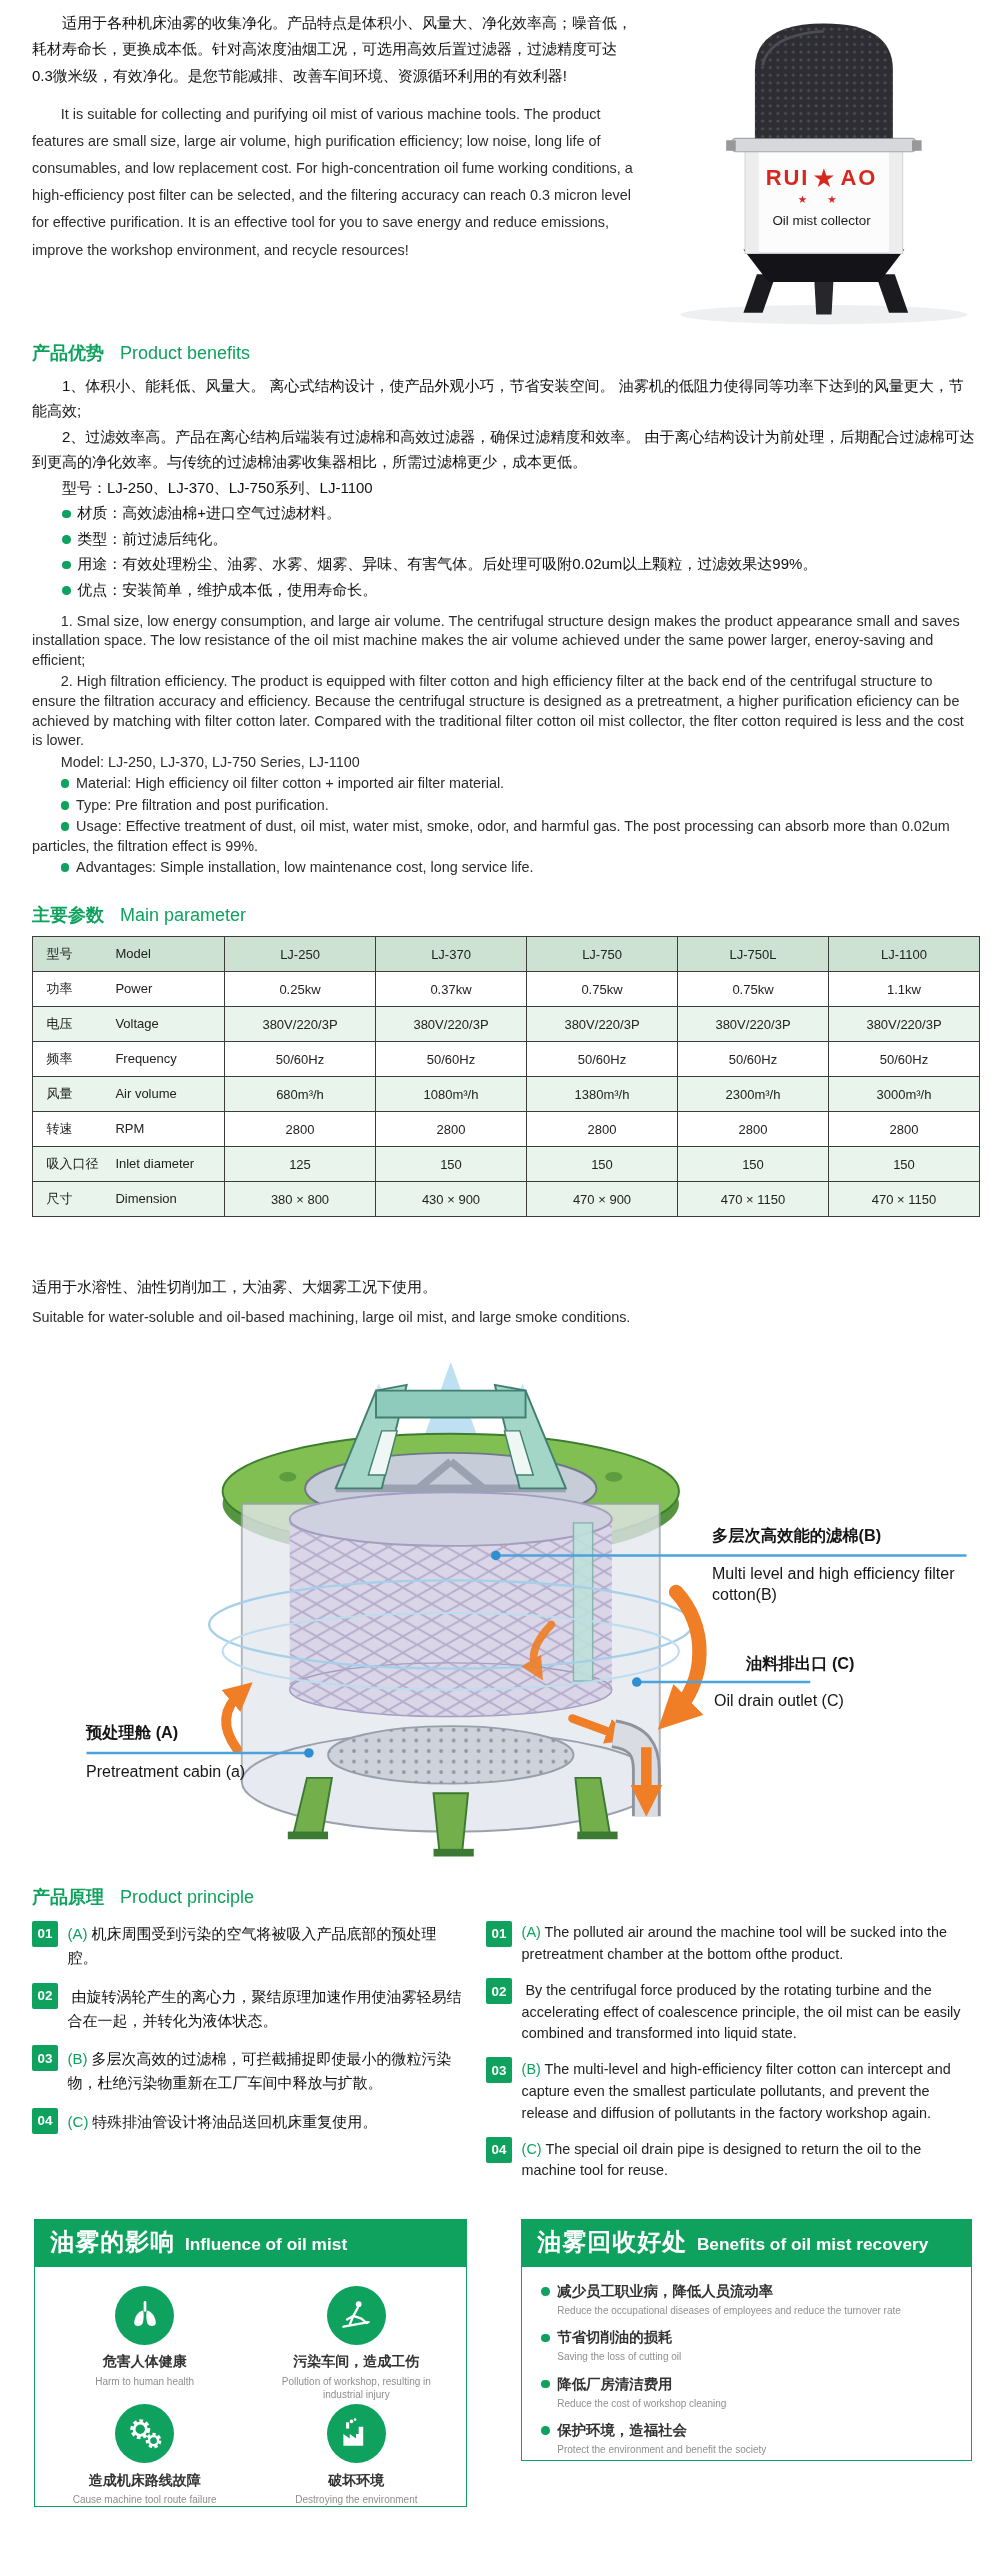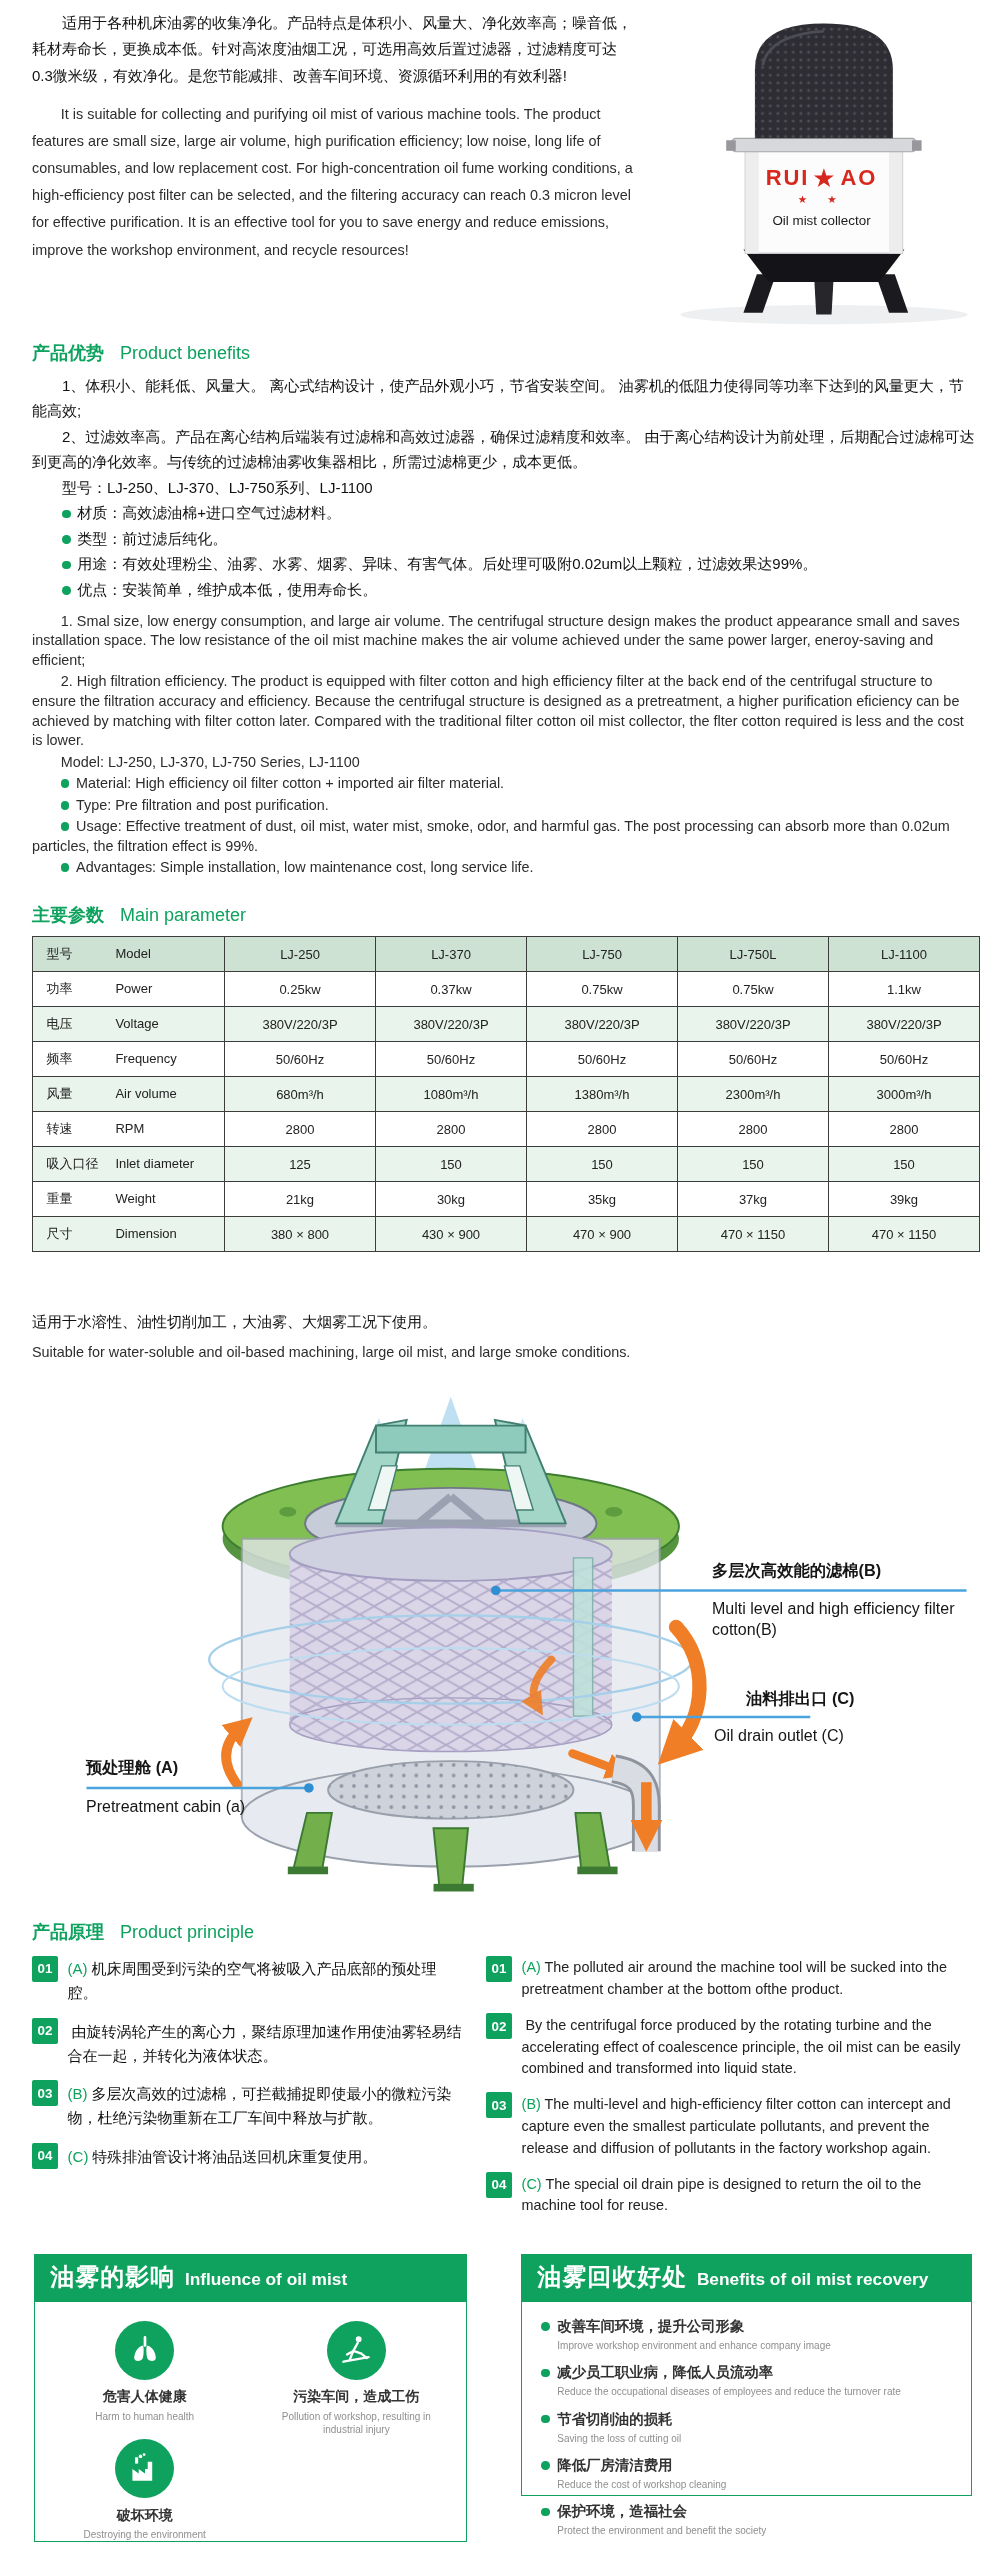--- a/index.html
+++ b/index.html
@@ -218,28 +218,20 @@
             <td>2800</td>
       </tr>
       <tr class="alt">
         <td class="label-cell"><span class="lc-cn">吸入口径</span><span class="lc-en">Inlet diameter</span></td>
         <td>125</td>
             <td>150</td>
             <td>150</td>
             <td>150</td>
             <td>150</td>
       </tr>
-      <tr>
-        <td class="label-cell"><span class="lc-cn">重量</span><span class="lc-en">Weight</span></td>
-        <td>21kg</td>
-            <td>30kg</td>
-            <td>35kg</td>
-            <td>37kg</td>
-            <td>39kg</td>
-      </tr>
       <tr class="alt">
         <td class="label-cell"><span class="lc-cn">尺寸</span><span class="lc-en">Dimension</span></td>
         <td>380 × 800</td>
             <td>430 × 900</td>
             <td>470 × 900</td>
             <td>470 × 1150</td>
             <td>470 × 1150</td>
       </tr>
     </tbody>
       </table>
@@ -404,20 +396,32 @@
                 <circle cx="23" cy="8" r="3.2" fill="#fff" stroke="none"></circle>
                 <path d="M22 12 l-5 9 M17 21 l-7 4 M17 21 l9 3 M26 24 l6 5 M17 21 l-4 10"></path>
                 <path d="M6 33 l28 -5"></path>
               </svg>
           </div>
           <div class="inf-cn">污染车间，造成工伤</div>
           <div class="inf-en">Pollution of workshop, resulting in industrial injury</div>
         </div>
         <div class="inf-item">
           <div class="inf-ic">
+            <svg viewBox="0 0 40 40" width="38" height="38" fill="none" stroke="#fff">
+                <circle cx="15" cy="15" r="8" stroke-width="5" stroke-dasharray="3.5 2.6"></circle>
+                <circle cx="15" cy="15" r="6.5" stroke-width="3"></circle>
+                <circle cx="29" cy="27" r="6" stroke-width="4.5" stroke-dasharray="3 2.3"></circle>
+                <circle cx="29" cy="27" r="4.8" stroke-width="2.6"></circle>
+              </svg>
+          </div>
+          <div class="inf-cn">造成机床路线故障</div>
+          <div class="inf-en">Cause machine tool route failure</div>
+        </div>
+        <div class="inf-item">
+          <div class="inf-ic">
             <svg viewBox="0 0 40 40" width="36" height="36">
                 <path d="M6 33 V20 l7 5 v-5 l7 5 v-5 h3 V12 h5 v21 z" fill="#fff"></path>
                 <rect x="9" y="7" width="3.4" height="7" fill="#fff"></rect>
                 <circle cx="15" cy="6" r="2" fill="#fff"></circle>
                 <circle cx="19" cy="4" r="1.5" fill="#fff"></circle>
               </svg>
           </div>
           <div class="inf-cn">破坏环境</div>
           <div class="inf-en">Destroying the environment</div>
         </div>
@@ -426,27 +430,20 @@
 
     <div class="panel panel-recovery">
       <div class="panel-h">
           <span class="cn">油雾回收好处</span>
           <span class="en">Benefits of oil mist recovery</span>
         </div>
       <div class="rec-body">
         <div class="rec-item">
           <div class="rec-cn">
               <span class="rec-dot"></span>
-              <span>改善车间环境，提升公司形象</span>
-            </div>
-          <div class="rec-en">Improve workshop environment and enhance company image</div>
-        </div>
-        <div class="rec-item">
-          <div class="rec-cn">
-              <span class="rec-dot"></span>
               <span>减少员工职业病，降低人员流动率</span>
             </div>
           <div class="rec-en">Reduce the occupational diseases of employees and reduce the turnover rate</div>
         </div>
         <div class="rec-item">
           <div class="rec-cn">
               <span class="rec-dot"></span>
               <span>节省切削油的损耗</span>
             </div>
           <div class="rec-en">Saving the loss of cutting oil</div>

